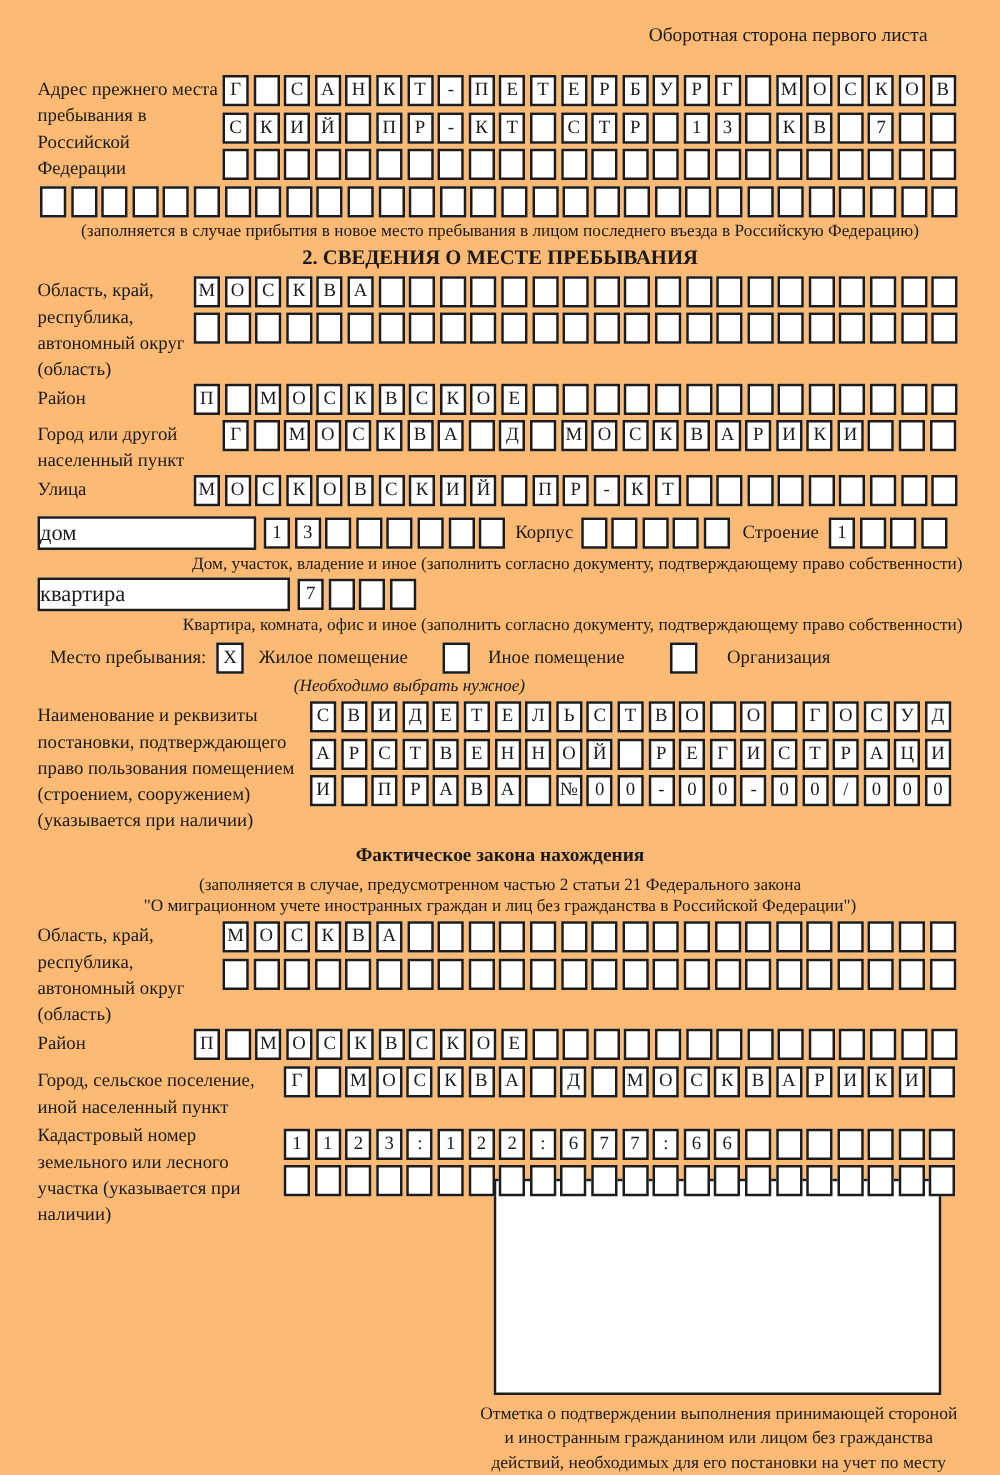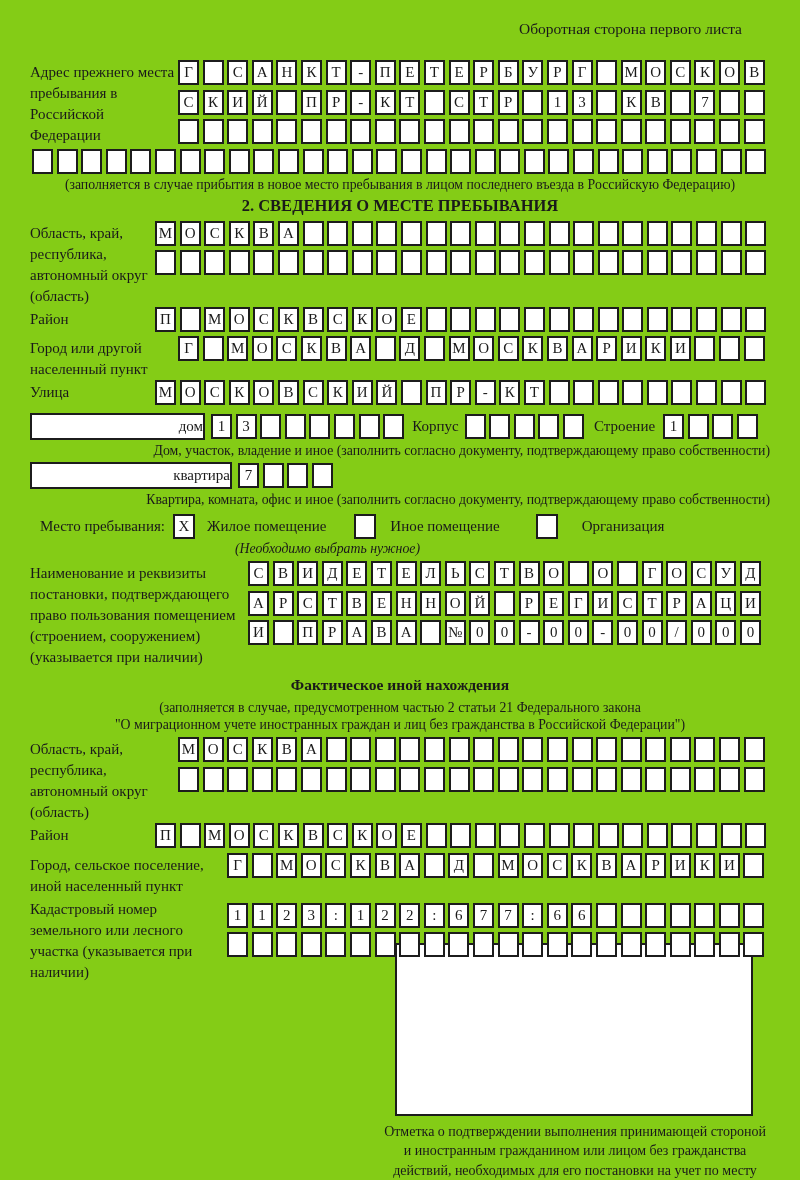--- a/index.html
+++ b/index.html
@@ -1,19 +1,19 @@
 <!DOCTYPE html>
 <html><head>
 <meta charset="utf-8">
 <style>
   * { margin:0; padding:0; box-sizing:border-box; }
   html,body { background:#ffffff; }
   .page {
     position:relative; width:800px; height:1180px; margin:0 auto;
-    background:#84cc16; color:#1a1a1a;
+    background:#fdba74; color:#1a1a1a;
     font-family:"Liberation Serif", serif;
     padding:20px 30px 14px 30px; overflow:hidden;
   }
   .header-note { text-align:right; font-size:15.5px; padding-right:28px; }
 
   .field { display:flex; align-items:flex-start; }
   .flabel { font-size:15px; line-height:21px; flex:none; padding-top:2px; }
   .w125{width:125px} .w148{width:148px} .w197{width:197px} .w218{width:218px}
   .fcells { flex:1; }
 
@@ -24,22 +24,22 @@
     font-size:15px; line-height:20px; text-align:center; background:#fff;
   }
 
   .note { font-size:13.8px; line-height:17px;text-align:right; }
   .center { text-align:center; }
   .sec-title { text-align:center; font-weight:bold; font-size:16.5px; }
   .sub-title { text-align:center; font-weight:bold; font-size:15.5px; }
 
   .inline-row { display:flex; align-items:flex-start; }
   .wide-box {
-    border:2px solid #1c1c1c; height:27px; text-align:right;
-    font-size:15px; line-height:23px; flex:none; background:#fff;
+    border:2px solid #1c1c1c; height:27px; text-align:left;
+    font-size:18px; line-height:23px; flex:none; background:#fff;
   }
   .inline-label { font-size:15px; line-height:26px; flex:none; }
 
   .stay-row { display:flex; align-items:center; font-size:15px; }
   .checkbox {
     flex:none; width:22px; height:25px; border:2px solid #1c1c1c;
     text-align:center; font-size:15px; line-height:20px; background:#fff;
   }
 
   .stamp-box { width:358px; height:173px; border:2.5px solid #1c1c1c; margin-left:365px; background:#fff; }
@@ -449,21 +449,21 @@
           <span class="cell">0</span>
           <span class="cell">0</span>
           <span class="cell">/</span>
           <span class="cell">0</span>
           <span class="cell">0</span>
           <span class="cell">0</span>
         </div>
     </div>
   </div>
 
-  <div class="sub-title" style="margin-top:8px;">Фактическое иной нахождения</div>
+  <div class="sub-title" style="margin-top:8px;">Фактическое закона нахождения</div>
   <div class="note center" style="margin-top:5px;">(заполняется в случае, предусмотренном частью 2 статьи 21 Федерального закона</div>
   <div class="note center">"О миграционном учете иностранных граждан и лиц без гражданства в Российской Федерации")</div>
 
   <div class="field" style="margin-top:4px;">
     <div class="flabel w148">Область, край, республика, автономный округ (область)</div>
     <div class="fcells stack">
       <div class="cellrow">
           <span class="cell">М</span>
           <span class="cell">О</span>
           <span class="cell">С</span>

